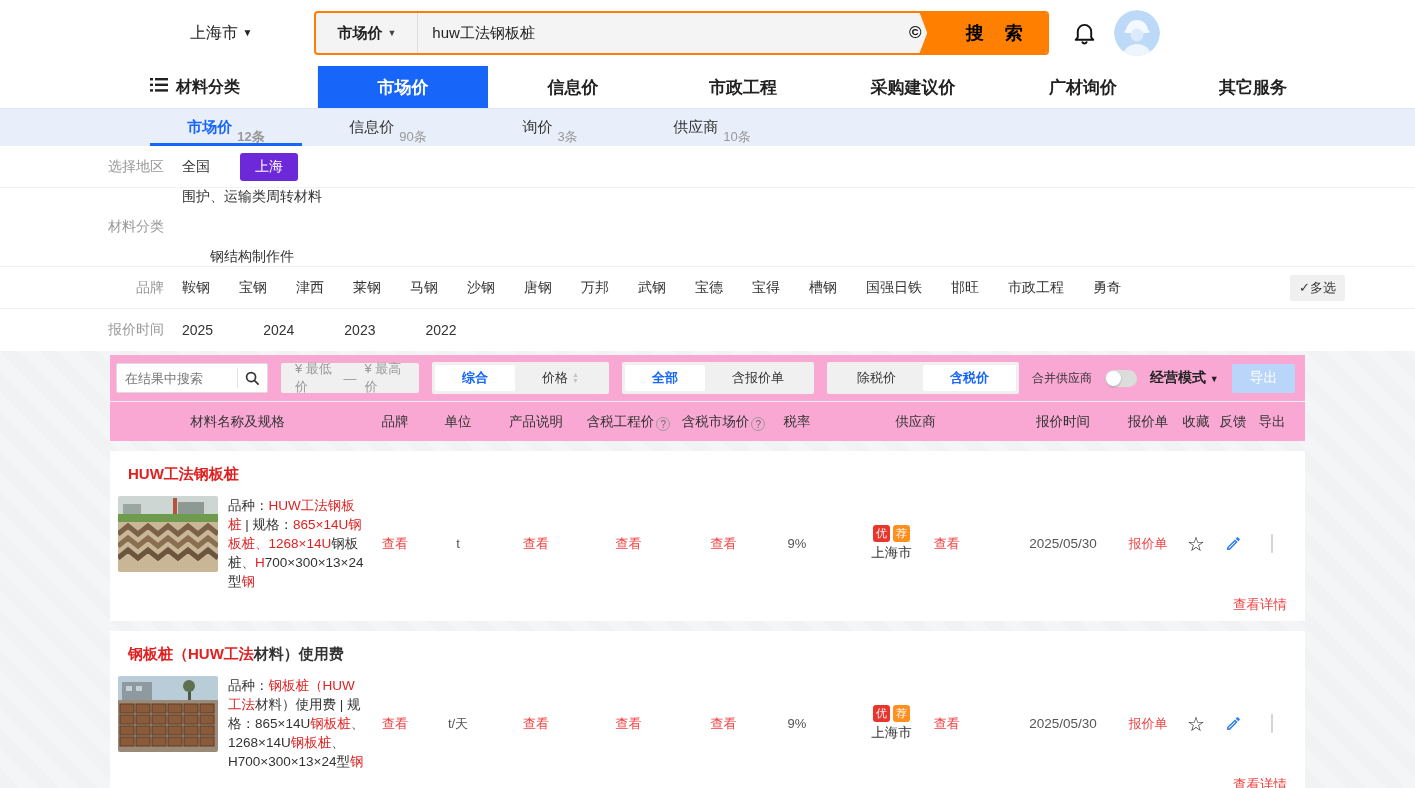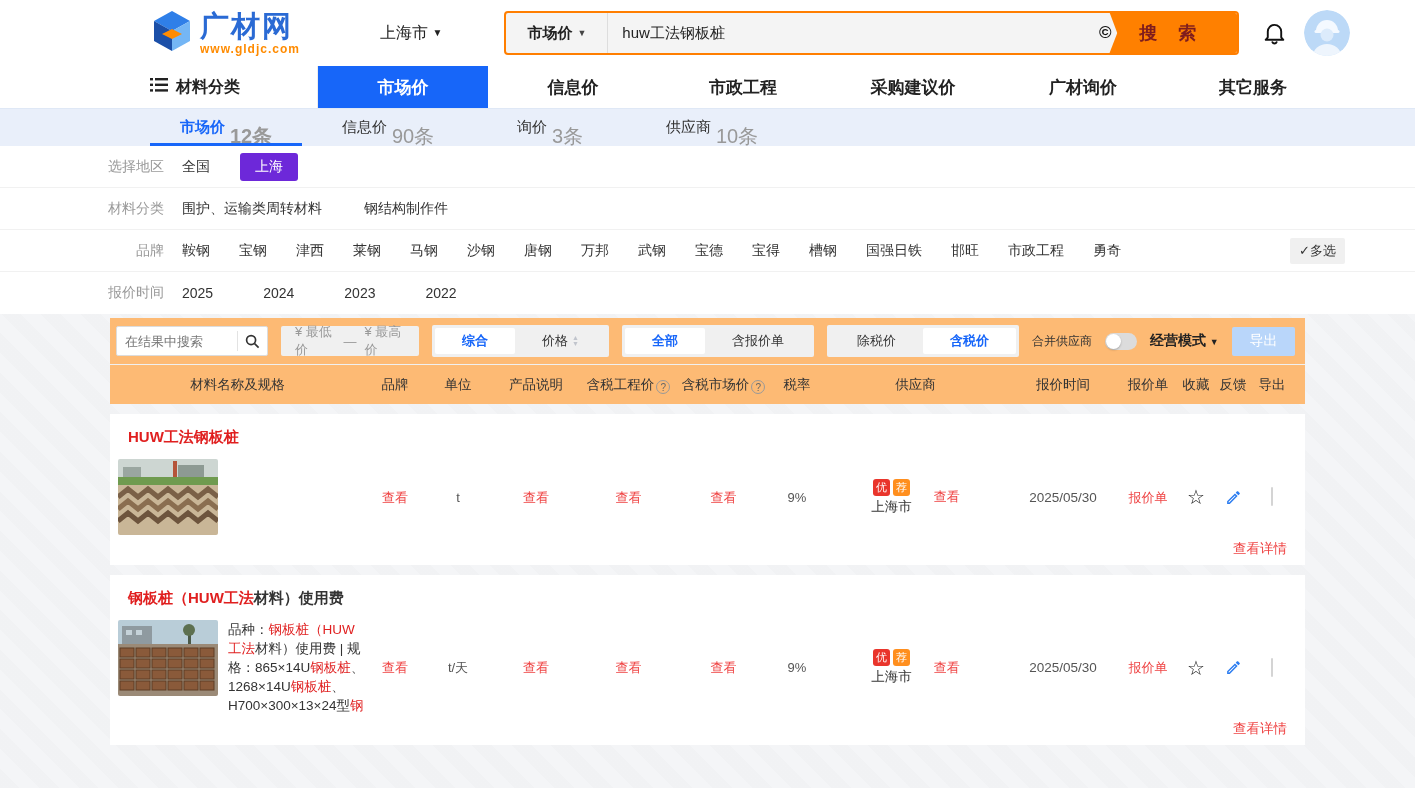--- a/index.html
+++ b/index.html
@@ -19,50 +19,50 @@
   .logo-txt { display:flex; flex-direction:column; line-height:1; }
   .logo-title { font-size:29px; font-weight:bold; color:#2a6ad4; letter-spacing:2px; }
   .logo-sub { font-size:12px; font-weight:bold; color:#ff8b00; letter-spacing:1px; margin-top:2px; text-align:center; }
   .city { margin-left:40px; font-size:16px; font-weight:normal; color:#222; cursor:pointer; white-space:nowrap; }
   .city .caret { font-size:10px; vertical-align:2px; }
   .searchwrap { margin-left:62px; width:735px; height:44px; border:2px solid #ff7e00; border-radius:4px; background:#f4f4f4; display:flex; align-items:center; overflow:hidden; }
   .search-cat { width:102px; height:100%; display:flex; align-items:center; justify-content:center; gap:5px; font-size:15px; font-weight:bold; color:#222; border-right:1px solid #ddd; cursor:pointer; flex:none; }
   .search-cat .caret { font-size:9px; color:#444; }
   .search-input { flex:1; height:100%; border:none; outline:none; background:transparent; font-size:15px; color:#222; padding:0 14px; font-family:"Liberation Sans","DejaVu Sans",sans-serif; }
   .search-cam { width:40px; text-align:center; font-size:17px; font-weight:bold; color:#111; cursor:pointer; flex:none; }
-  .search-btn { flex:none; width:112px; height:100%; background:#ff8000; color:#7f1d1d; font-size:18px; font-weight:bold; letter-spacing:8px; display:flex; align-items:center; justify-content:flex-start; cursor:pointer; position:relative; padding-left:14px; }
+  .search-btn { flex:none; width:112px; height:100%; background:#ff8000; color:#000000; font-size:18px; font-weight:bold; letter-spacing:8px; display:flex; align-items:center; justify-content:center; cursor:pointer; position:relative; padding-left:14px; }
   .search-btn::before { content:""; position:absolute; left:-16px; top:-2px; border-style:solid; border-width:48px 0 0 18px; border-color:transparent transparent transparent transparent; border-top-color:#ff8000; transform:rotate(0deg); }
   .search-btn .slant { position:absolute; left:-17px; top:0; width:0; height:0; border-bottom:44px solid #ff8000; border-left:17px solid transparent; }
   .bell { margin-left:24px; cursor:pointer; line-height:0; }
   .avatar { margin-left:18px; width:46px; height:46px; border-radius:50%; overflow:hidden; cursor:pointer; line-height:0; }
 
   
   .nav { height:42px; background:#fff; display:flex; align-items:stretch; padding-left:150px; position:relative; z-index:3; }
   .nav-catalog { width:168px; display:flex; align-items:center; gap:8px; font-size:16px; font-weight:bold; color:#222; border-right:1px solid #ededed; cursor:pointer; }
   .nav-item { width:170px; display:flex; align-items:center; justify-content:center; font-size:17px; font-weight:bold; color:#222; cursor:pointer; }
   .nav-item.active { background:#1766f9; color:#fff; }
 
   
   .subtabs { height:38px; background:#e9effa; display:flex; padding-left:150px; border-top:1px solid #dfe8f6; }
   .subtab { width:152px; margin-right:10px; display:flex; align-items:center; justify-content:center; gap:5px; font-size:15px; color:#333; cursor:pointer; position:relative; }
-  .subtab .cnt { color:#999; font-size:20px;margin-top:18px; }
+  .subtab .cnt { color:#999; font-size:13px;margin-top:18px; }
   .subtab.active { color:#1766f9; font-weight:bold; }
   .subtab.active::after { content:""; position:absolute; left:0; right:0; bottom:0; height:3px; background:#1766f9; }
 
   
   .filters { background:#fff; }
   .frow { min-height:42px; display:flex; align-items:center; padding-left:66px; border-bottom:1px solid #f1f1f1; position:relative; }
   .flabel { width:98px; text-align:right; color:#999; font-size:14px; margin-right:18px; flex:none; }
   .fvals { display:flex; align-items:center; gap:30px; font-size:14px; color:#333; flex-wrap:nowrap; }
   .fval { cursor:pointer; white-space:nowrap; }
   .fval.active-btn { background:#6d28d9; color:#fff; padding:5px 15px; border-radius:3px; }
   .multi { margin-left:auto; margin-right:70px; background:#f0f0f0; color:#333; font-size:13px; padding:4px 9px; border-radius:2px; cursor:pointer; white-space:nowrap; }
 
   
-  .toolcard { width:1195px; margin:4px auto 0; background:#fdba74; }
+  .toolcard { width:1195px; margin:4px auto 0; background:#f9a8d4; }
   .toolbar { display:flex; align-items:center; height:46px; padding:0 10px 0 6px; gap:13px; }
   .in-search { width:152px; height:30px; border:1px solid #dcdcdc; border-radius:2px; display:flex; align-items:center; background:#fff; }
   .in-search input { flex:1; min-width:0; border:none; outline:none; font-size:13px; padding:0 8px; color:#333; background:transparent; font-family:"Liberation Sans","DejaVu Sans",sans-serif; }
   .in-search .mag { width:30px; height:20px; border-left:1px solid #e3e3e3; display:flex; align-items:center; justify-content:center; cursor:pointer; }
   .pricerange { height:30px; background:#f0f0f0; border-radius:2px; display:flex; align-items:center; gap:8px; padding:0 14px; color:#999; font-size:13px; }
   .seg { background:#f0f0f0; border-radius:2px; padding:3px; display:flex; }
   .seg .opt { padding:4px 27px; font-size:13px; color:#333; cursor:pointer; display:flex; align-items:center; gap:4px; white-space:nowrap; }
   .seg .opt.on { background:#fff; color:#1766f9; font-weight:bold; border-radius:2px; }
   .sortarrows { display:flex; flex-direction:column; line-height:0; }
   .sortarrows span { font-size:7px; color:#c0c4cc; line-height:6px; }
@@ -98,34 +98,20 @@
   .datecell { font-size:13.5px; color:#555; }
   .star { font-size:20px; color:#222; cursor:pointer; line-height:1; }
   .pencil { cursor:pointer; line-height:0; }
   .checkbox { width:14px; height:14px; background:#ebebeb; border:1px solid #d4d4d4; border-radius:2px; margin:0 auto; cursor:pointer; }
   .detail-link { position:absolute; right:18px; bottom:7px; font-size:13.5px; }
 </style>
 </head>
 <body>
 
 <div class="topbar">
-  <div class="logo">
-    <span>
-      <svg width="44" height="44" viewBox="0 0 44 44">
-        <polygon points="22,2 40,12 22,22 4,12" fill="#2f7fe8"></polygon>
-        <polygon points="4,12 22,22 22,42 4,32" fill="#1b4fa8"></polygon>
-        <polygon points="40,12 22,22 22,42 40,32" fill="#74b6f5"></polygon>
-        <polygon points="22,20 32,25 22,30 12,25" fill="#ff8b00"></polygon>
-      </svg>
-    </span>
-    <span class="logo-txt">
-      <span class="logo-title">广材网</span>
-      <span class="logo-sub">www.gldjc.com</span>
-    </span>
-  </div>
   <div class="city">
     <span>上海市</span> <span class="caret">▼</span>
   </div>
   <div class="searchwrap">
     <div class="search-cat">
       <span>市场价</span>
         <span class="caret">▼</span>
     </div>
     <input class="search-input" type="text" value="huw工法钢板桩" style="">
     <div class="search-cam">©</div>
@@ -195,21 +181,21 @@
 <div class="filters">
   <div class="frow">
     <div class="flabel">选择地区</div>
     <div class="fvals">
       <span class="fval">全国</span>
       <span class="fval active-btn">上海</span>
     </div>
   </div>
   <div class="frow">
     <div class="flabel">材料分类</div>
-    <div class="fvals" style="gap:42px;">
+    <div class="fvals" style="gap:42px;flex-direction:column;">
       <span class="fval">围护、运输类周转材料</span>
       <span class="fval">钢结构制作件</span>
     </div>
   </div>
   <div class="frow">
     <div class="flabel">品牌</div>
     <div class="fvals" style="gap:29px;">
       <span class="fval">鞍钢</span>
       <span class="fval">宝钢</span>
       <span class="fval">津西</span>
@@ -312,20 +298,21 @@
           <rect x="5" y="8" width="18" height="12" fill="#9aa6a0"></rect>
             <rect x="60" y="6" width="26" height="14" fill="#8d9a93"></rect>
           <rect x="55" y="2" width="4" height="16" fill="#b5543a"></rect>
           <rect y="18" width="100" height="10" fill="#6f9b4f"></rect>
           <rect y="26" width="100" height="50" fill="#c9b697"></rect>
           <path d="M0 38 l10-8 10 8 10-8 10 8 10-8 10 8 10-8 10 8 10-8 10 8" stroke="#7a6047" stroke-width="5" fill="none"></path>
           <path d="M0 50 l10-8 10 8 10-8 10 8 10-8 10 8 10-8 10 8 10-8 10 8" stroke="#8a6e50" stroke-width="5" fill="none"></path>
           <path d="M0 62 l10-8 10 8 10-8 10 8 10-8 10 8 10-8 10 8 10-8 10 8" stroke="#6d543d" stroke-width="5" fill="none"></path>
         </svg>
       </span>
+      <span class="desc"><span>品种：</span><span class="red">HUW工法钢板桩</span><span> | 规格：</span><span class="red">865×14U钢板桩、1268×14U</span><span>钢板桩、</span><span class="red">H</span><span>700×300×13×24型</span><span class="red">钢</span></span>
     </div>
     <div><a class="link">查看</a></div>
     <div class="unit">t</div>
     <div><a class="link">查看</a></div>
     <div><a class="link">查看</a></div>
     <div><a class="link">查看</a></div>
     <div class="taxrate">9%</div>
     <div class="supplier">
       <span class="sup-stack">
         <span class="badges">

